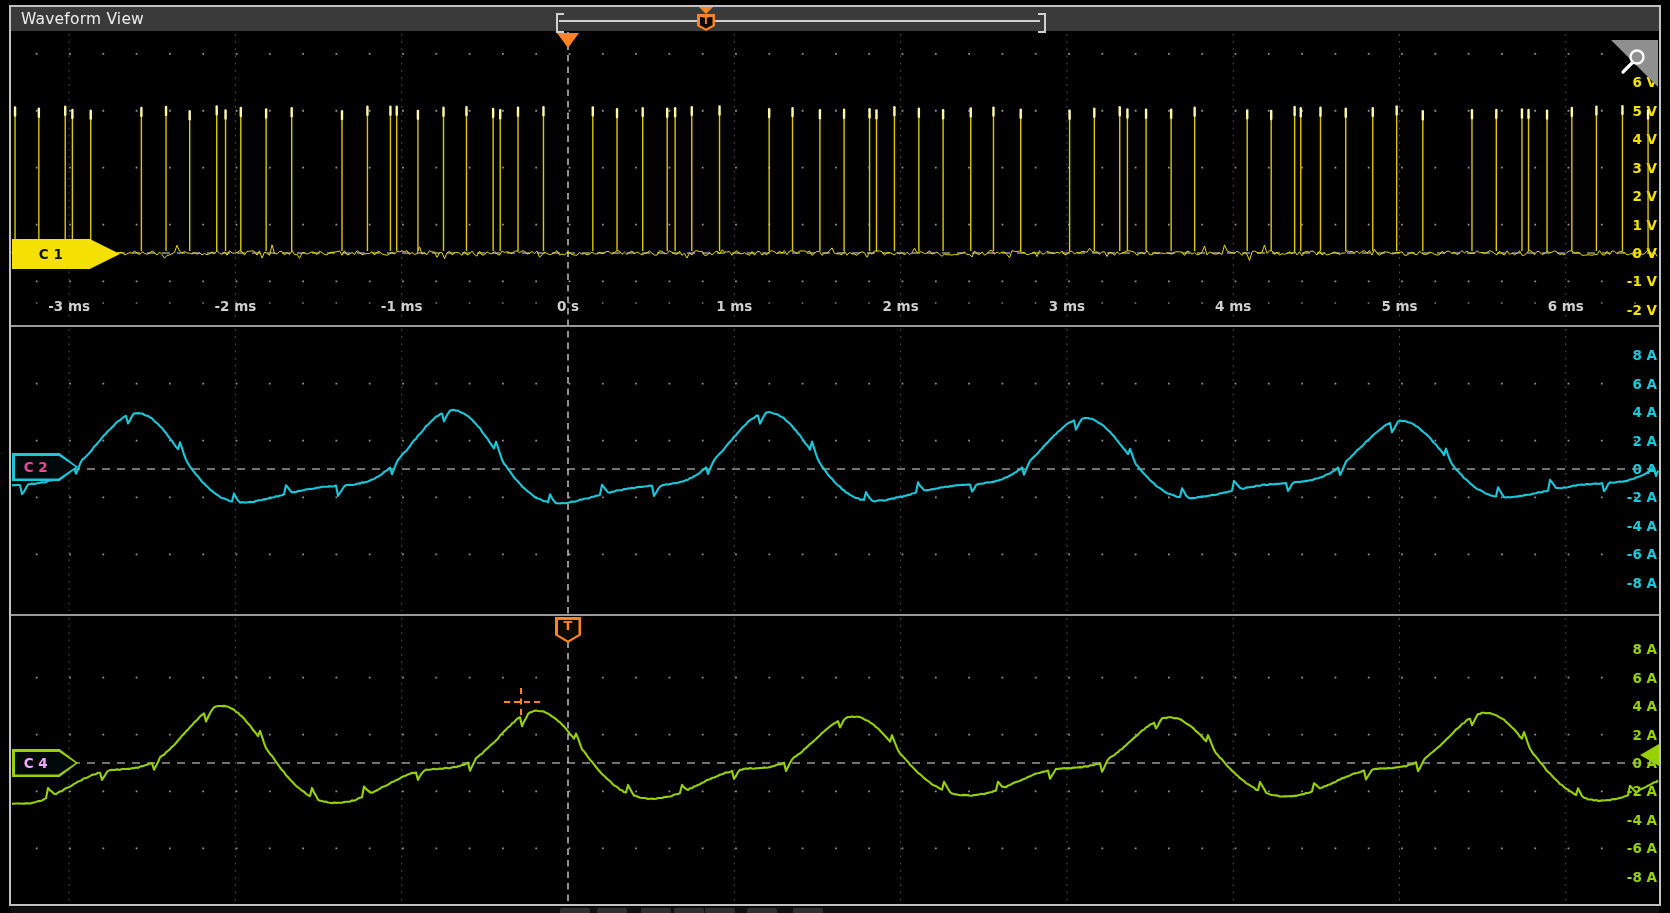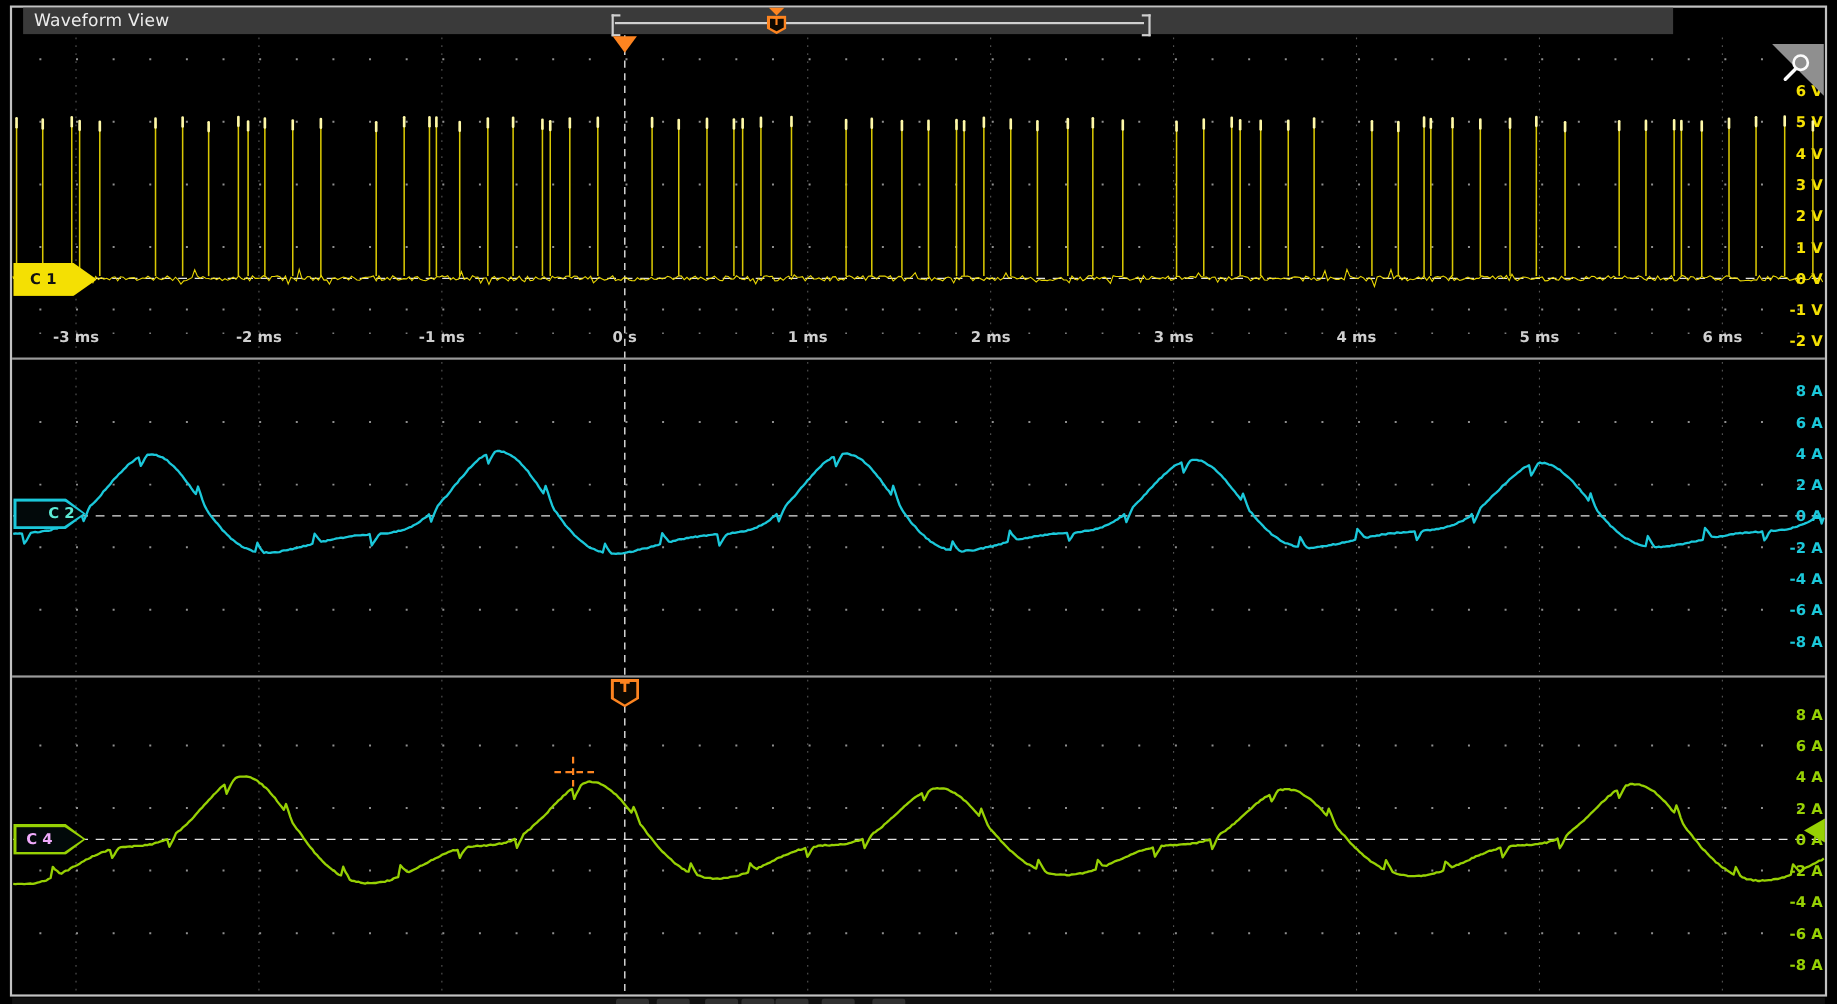--- a/index.html
+++ b/index.html
@@ -1,20 +1,20 @@
 <!DOCTYPE html>
 <html><head>
 <meta charset="utf-8">
 <style>
   html,body{margin:0;padding:0;background:#000;}
   .stage{position:relative;width:1670px;height:913px;background:#000;overflow:hidden;
          font-family:"DejaVu Sans","Liberation Sans",sans-serif;}
   .frame{position:absolute;left:9px;top:5px;width:1652px;height:901px;
          border:2px solid #c2c2c2;box-sizing:border-box;background:transparent;z-index:0;}
-  .titlebar{position:absolute;left:21px;top:7px;width:1500px;height:24px;background:#3a3a3a;z-index:2;}
+  .titlebar{position:absolute;left:11px;top:7px;width:1648px;height:24px;background:#3a3a3a;z-index:2;}
   .window-title{position:absolute;left:10px;top:3px;font-size:15.5px;color:#ededed;letter-spacing:.2px;}
   .separator{position:absolute;left:11px;width:1648px;height:2px;background:#9a9a9a;z-index:3;}
   svg.plot{position:absolute;left:0;top:0;z-index:1;}
   
   .flag{position:absolute;z-index:4;}
   .flag .outer{position:absolute;inset:0;clip-path:polygon(0 0,72% 0,100% 50%,72% 100%,0 100%);}
   .flag .inner{position:absolute;inset:2.5px;clip-path:polygon(0 0,72% 0,100% 50%,72% 100%,0 100%);}
   .flag .txt{position:absolute;left:0;top:0;width:72%;height:100%;display:flex;align-items:center;justify-content:center;
              font-weight:700;font-size:13.5px;}
   
@@ -300,28 +300,28 @@
     <div class="outer" style="background:#fd8420;"></div>
     <div class="inner"></div>
     <div class="txt" style="color:#fd8420;font-size:13px;">T</div>
   </div>
 
   <div class="crosshair-v" style="left:520px;top:688px;height:27px;"></div>
   <div class="crosshair-h" style="left:504px;top:701px;width:36px;"></div>
 
   <div class="bottom-strip"></div>
 
-<div class="flag" style="left: 12px; top: 239px; width: 76px; height: 30px;">
+<div class="flag" style="left: 12px; top: 239px; width: 76px; height: 30px; padding-left: 32px;">
       <div class="outer" style="background:#f4e003;"></div>
       <div class="txt" style="color:#111;">C 1</div>
     </div>
     <div class="flag" style="left: 12px; top: 453px; width: 66px; height: 28px;">
       <div class="outer" style="background:#1bc8da;"></div>
       <div class="inner" style="background:#02090a;"></div>
-      <div class="txt" style="color:#5eead4;padding-left:20px;">C 2</div>
+      <div class="txt" style="color:#ec4899;">C 2</div>
     </div>
     <div class="flag" style="left: 12px; top: 749px; width: 66px; height: 28px;">
       <div class="outer" style="background:#97d104;"></div>
       <div class="inner" style="background:#02090a;"></div>
       <div class="txt" style="color:#f0abfc;">C 4</div>
     </div>
     <div class="bbtn" style="left: 560px;"></div>
     <div class="bbtn" style="left: 597px;"></div>
     <div class="bbtn" style="left: 641px;"></div>
     <div class="bbtn" style="left: 674px;"></div>

